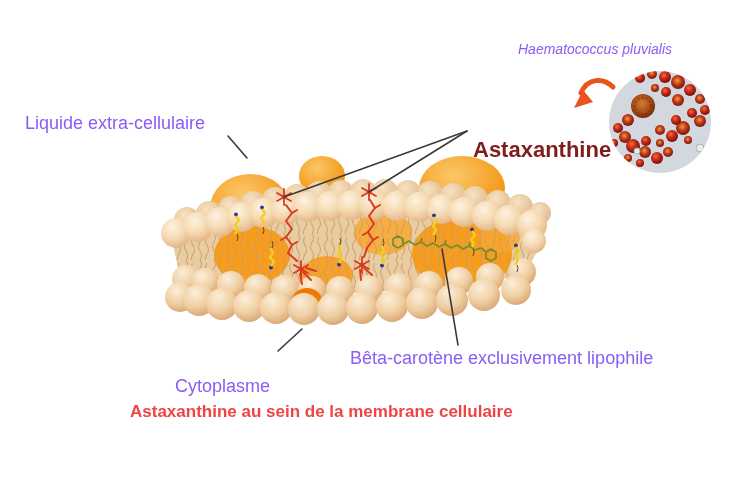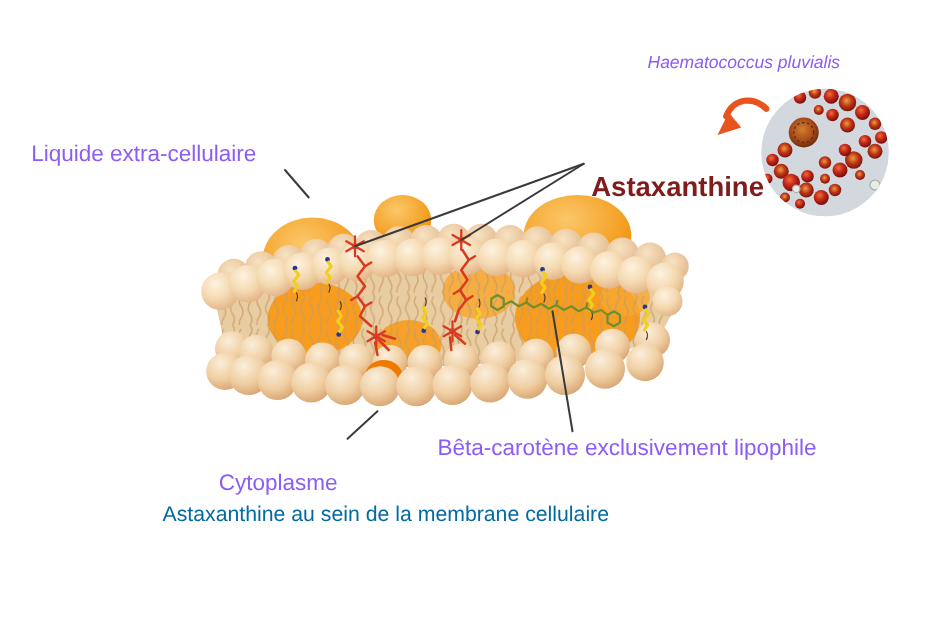--- a/index.html
+++ b/index.html
@@ -6,21 +6,21 @@
   #canvas{
     position:relative;width:750px;height:500px;background:#ffffff;
     font-family:"Liberation Sans", sans-serif;overflow:hidden;
   }
   .lbl{position:absolute;color:#8b5cf6;font-size:18px;line-height:1.2;white-space:nowrap;}
   #organism-label{left:518px;top:41px;font-style:italic;font-size:14px;color:#8b5cf6;}
   #extracellular-label{left:25px;top:113px;}
   #astaxanthin-label{left:473px;top:116px;font-weight:bold;font-size:22px;color:#7f1d1d;margin-top:21px;}
   #cytoplasm-label{left:175px;top:348px;margin-top:28px;}
   #betacarotene-label{left:337px;top:348px;margin-left:13px;}
-  #caption{left:130px;top:402px;font-weight:normal;font-size:17px;color:#0369a1;}
+  #caption{left:130px;top:402px;font-weight:bold;font-size:17px;color:#ef4444;}
   svg{position:absolute;left:0;top:0;}
 </style>
 </head>
 <body>
 
 <div id="canvas">
 
   <svg width="750" height="500" viewBox="0 0 750 500">
     <defs>
       <radialGradient id="headG" cx="38%" cy="30%" r="75%">

